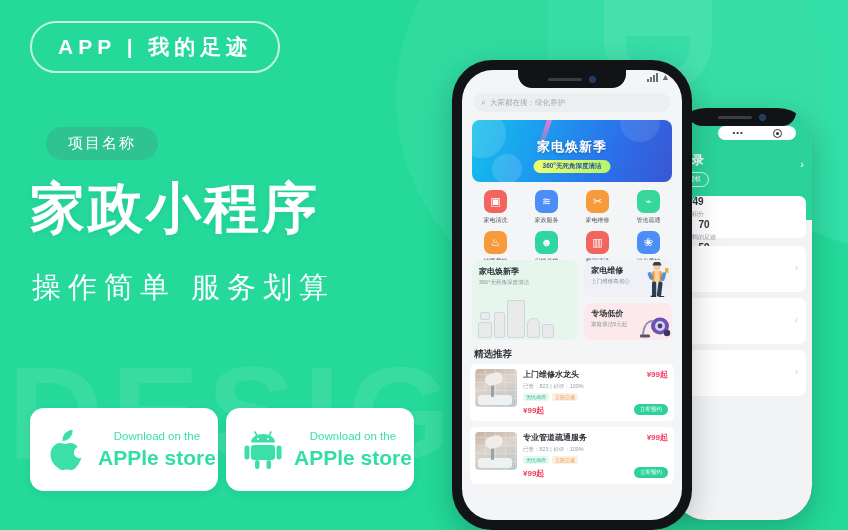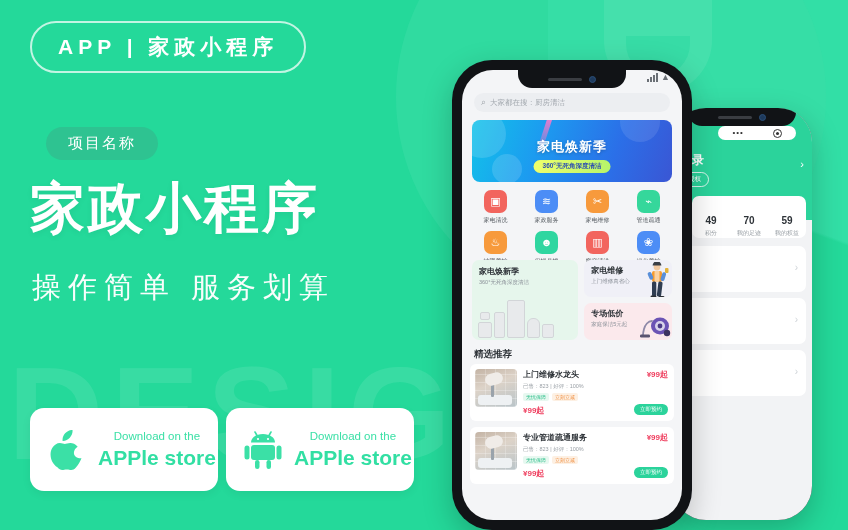--- a/index.html
+++ b/index.html
@@ -220,42 +220,42 @@
   .back-pillbar .circ-ic { width: 9px; height: 9px; border: 1px solid #333; border-radius: 50%; position: relative; }
   .back-pillbar .circ-ic:after { content:""; position:absolute; left:2px; top:2px; width:3px; height:3px; background:#333; border-radius:50%; }
   .back-login { position: absolute; left: 8px; top: 44px; color: #fff; font-size: 12px; font-weight: bold; }
   .back-badge {
     position: absolute; left: 8px; top: 64px; color: #fff; font-size: 6.5px;
     border: 1px solid rgba(255,255,255,.8); border-radius: 8px; padding: 2px 7px;
   }
   .back-chev { position: absolute; right: 8px; top: 50px; color: #fff; font-size: 11px; }
   .stat-card {
     position: absolute; left: 20px; right: 6px; top: 88px; height: 42px;
-    background: #fff; border-radius: 7px; display: flex; align-items: flex-end;
+    background: #fff; border-radius: 7px; display: flex; align-items: flex-start; flex-direction: column;
   }
   .stat { flex: 1; text-align: center; }
   .stat .num { font-size: 10px; font-weight: bold; color: #2e3338; }
   .stat .lab { font-size: 6px; color: #9aa0a6; margin-top: 3px; }
   .back-row {
     position: absolute; left: 6px; right: 6px; background: #fff;
     border-radius: 7px; height: 46px;
   }
   .back-row .rchev { position: absolute; right: 8px; top: 16px; color: #cfd4d8; font-size: 10px; }
 </style>
 </head>
 <body>
 
 <div id="poster">
 
   <div class="bg-diag"></div>
   <div class="bg-blob"></div>
   <div class="watermark-d"></div>
   <div class="watermark-text">DESIGN</div>
 
-  <div class="pill-outline">APP | 家政小程序</div>
+  <div class="pill-outline">APP | 我的足迹</div>
   <div class="pill-solid">项目名称</div>
   <div class="headline">家政小程序</div>
   <div class="subline">操作简单  服务划算</div>
 
   <div class="stores">
     <div class="store-btn">
       <span class="glyph">
         <svg width="34" height="40" viewBox="0 0 34 40">
           <path d="M22.5 0c.4 3.2-1 6-2.7 7.8-1.8 1.9-4.6 3.3-7.2 3.1-.4-3 1-6 2.8-7.8C17.2 1.2 20.1-.2 22.5 0z" fill="#3BE0A6"></path>
           <path d="M31.5 28.3c-1.4 3.5-3.3 6.7-5.6 9.2-1.6 1.8-3 2.5-4.7 2.5-1.5 0-2.4-.6-4.4-.6-2 0-3.1.6-4.6.6-1.7 0-3.2-.9-4.8-2.7C.9 33 -1.3 24 2.2 18c1.8-3 4.7-5 7.7-5 1.9 0 3.8.9 5 .9 1.1 0 3.3-1.1 5.6-1 1.9.1 5.1.8 7.2 3.8-5.6 3.4-5 11 1.8 11.6z" fill="#3BE0A6"></path>
@@ -340,21 +340,21 @@
             <i></i>
             <i></i>
             <i></i>
             <i></i>
           </span>
         <span class="wifi">▲</span>
       </div>
 
       <div class="searchbar">
         <span class="s-ico">⌕</span>
-        <span class="s-txt">大家都在搜：厨房清洁</span>
+        <span class="s-txt">大家都在搜：绿化养护</span>
       </div>
 
       <div class="banner">
         <span class="circ c1"></span>
         <span class="circ c2"></span>
         <span class="circ c3"></span>
         <span class="ray"></span>
         <div class="b-title">家电焕新季</div>
         <div class="b-tag">360°无死角深度清洁</div>
       </div>

